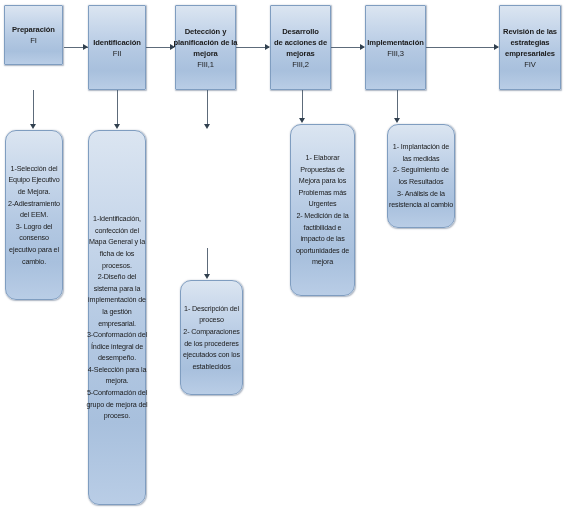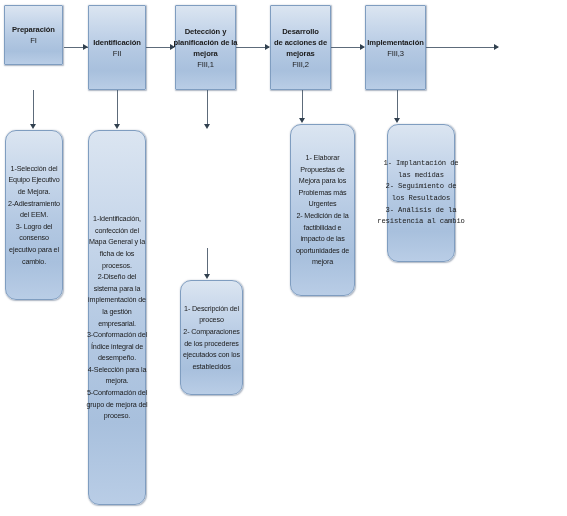--- a/index.html
+++ b/index.html
@@ -157,20 +157,26 @@
     <span class="pl">de acciones de</span>
     <span class="pl">mejoras</span>
     <span class="pl code">FIII,2</span>
   </div>
 
   <div class="node phase" style="left:365px; top:5px; width:61px; height:85px;">
     <span class="pl">Implementación</span>
     <span class="pl code">FIII,3</span>
   </div>
 
+  <div class="node phase" style="left:499px; top:5px; width:62px; height:85px;">
+    <span class="pl">Revisión de las</span>
+    <span class="pl">estrategias</span>
+    <span class="pl">empresariales</span>
+    <span class="pl code">FIV</span>
+  </div>
 
   <div class="node detail" style="left:5px; top:130px; width:58px; height:170px;">
     <span class="dl">1-Selección del</span>
     <span class="dl">Equipo Ejecutivo</span>
     <span class="dl">de Mejora.</span>
     <span class="dl">2-Adiestramiento</span>
     <span class="dl">del EEM.</span>
     <span class="dl">3- Logro del</span>
     <span class="dl">consenso</span>
     <span class="dl">ejecutivo para el</span>
@@ -214,21 +220,21 @@
     <span class="dl">Mejora para los</span>
     <span class="dl">Problemas más</span>
     <span class="dl">Urgentes</span>
     <span class="dl">2- Medición de la</span>
     <span class="dl">factibilidad e</span>
     <span class="dl">impacto de las</span>
     <span class="dl">oportunidades de</span>
     <span class="dl">mejora</span>
   </div>
 
-  <div class="node detail" style="left:387px; top:124px; width:68px; height:138px;font-family:Liberation Mono, monospace;">
+  <div class="node detail" style="left:387px; top:124px; width:68px; height:104px;">
     <span class="dl">1- Implantación de</span>
     <span class="dl">las medidas</span>
     <span class="dl">2- Seguimiento de</span>
     <span class="dl">los Resultados</span>
     <span class="dl">3- Análisis de la</span>
     <span class="dl">resistencia al cambio</span>
   </div>
 
 </div>
 

